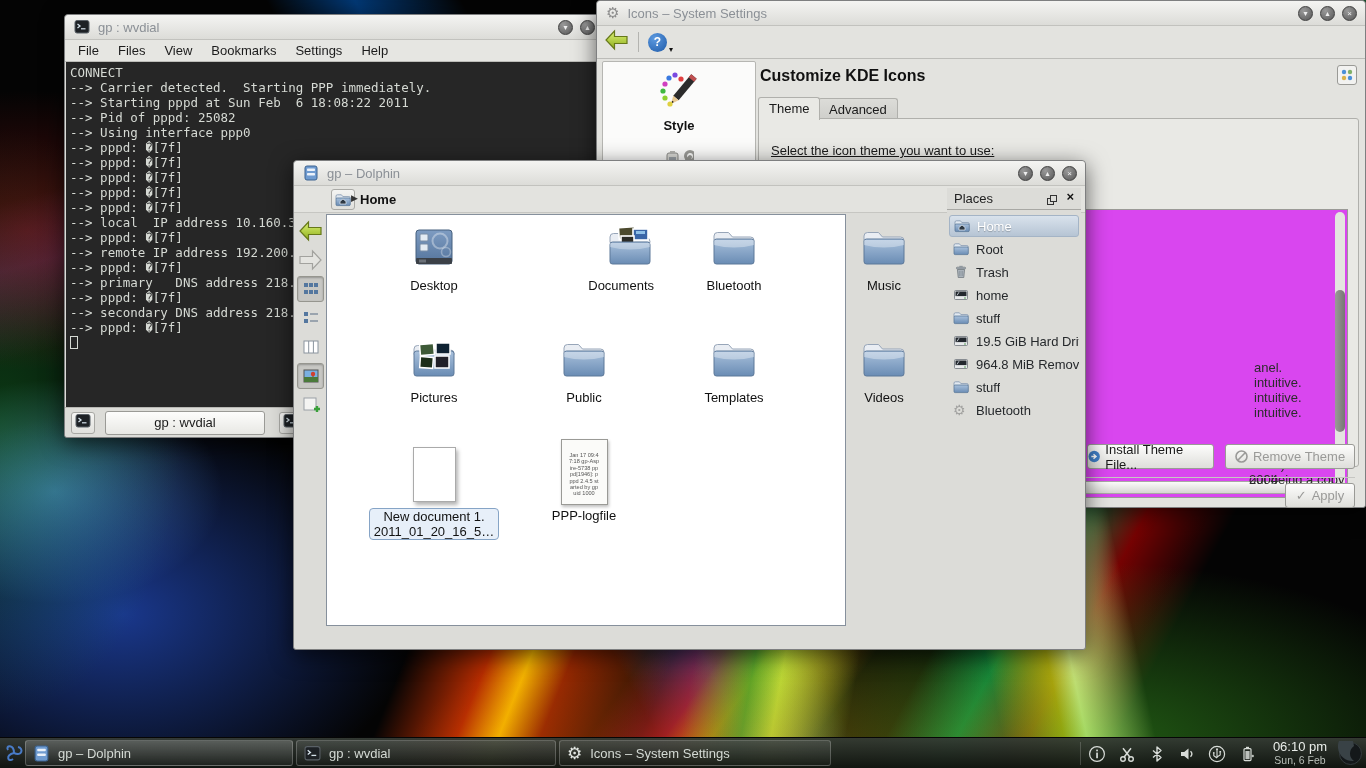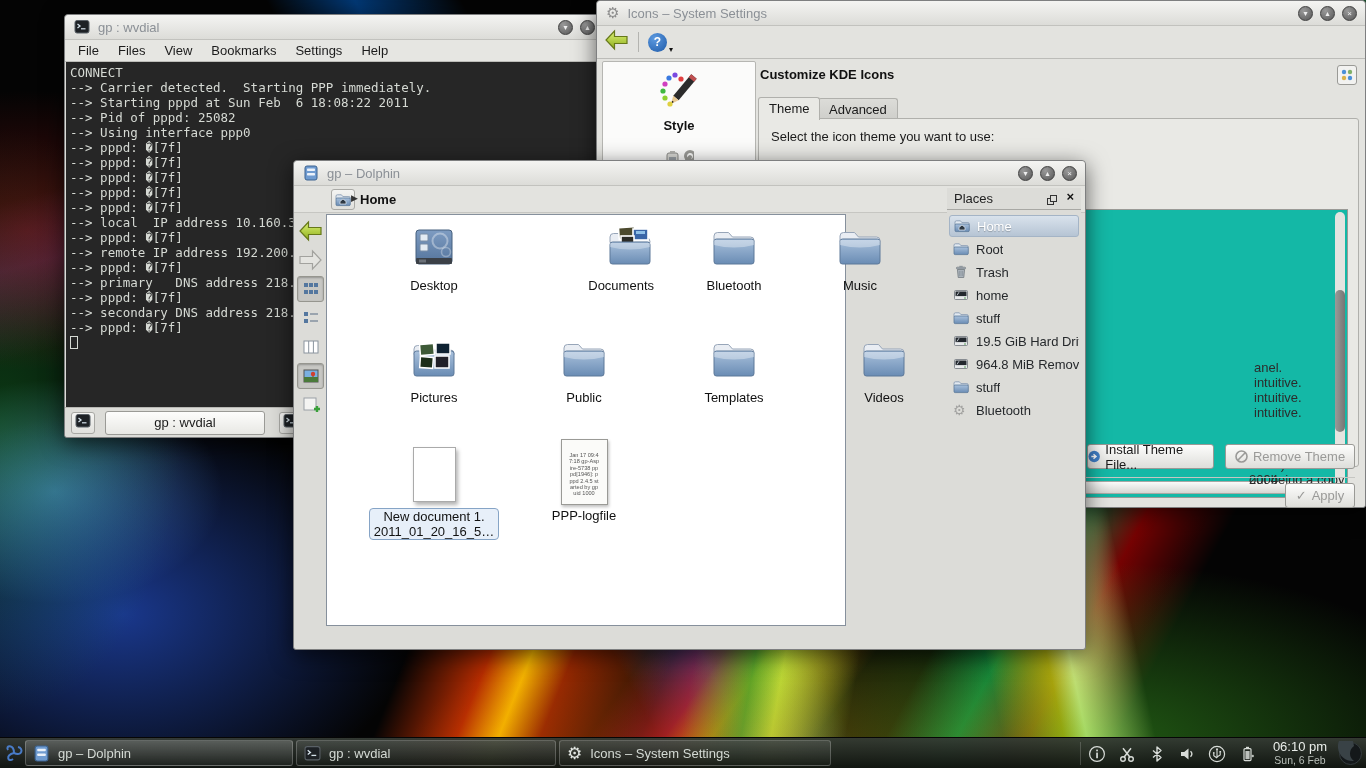--- a/index.html
+++ b/index.html
@@ -53,31 +53,31 @@
   .toolbar { position:absolute; left:0; right:0; top:25px; height:33px; background:#e3e3df;
     border-bottom:1px solid #bcbcb8; display:flex; align-items:center; }
   .tool-sep { width:1px; height:20px; background:#b4b4b0; margin:0 9px; }
   .help-btn { width:19px; height:19px; border-radius:50%; background:radial-gradient(circle at 35% 30%, #5d9ae0, #1e5aa8);
     color:#fff; font-weight:bold; font-size:12px; text-align:center; line-height:19px; }
   .caret { font-size:8px; color:#111; margin:14px 0 0 2px; }
   .ss-body { position:absolute; left:0; right:0; top:58px; bottom:0; background:#e3e3df; border-radius:0 0 3px 3px; }
   .ss-sidebar { position:absolute; left:5px; top:2px; width:154px; bottom:4px; background:#fbfbfa;
     border:1px solid #b6b6b2; border-radius:2px; text-align:center; }
   .ss-style-lbl { font-size:13px; font-weight:bold; color:#111; margin-top:2px; }
-  .ss-head { position:absolute; left:163px; top:8px; font-size:13px; font-weight:bold; color:#111; }
+  .ss-head { position:absolute; left:163px; top:8px; font-size:16px; font-weight:bold; color:#111; }
   .ss-overview { position:absolute; right:8px; top:6px; width:20px; height:20px; border:1px solid #9a9a96;
     border-radius:3px; background:#f2f2f0; }
   .tab { position:absolute; height:22px; font-size:13px; color:#1a1a1a; padding:3px 10px 0;
     border:1px solid #b0b0ac; border-bottom:none; border-radius:3px 3px 0 0; }
   .tab.active { background:#e9e9e5; z-index:2; height:23px; }
   .tab.inactive { background:linear-gradient(#dcdcd8,#cececa); top:39px !important; }
   .tab-frame { position:absolute; left:161px; right:6px; top:59px; bottom:40px; background:#e9e9e5;
     border:1px solid #b0b0ac; border-radius:0 3px 3px 3px; }
   .ss-instruction { position:absolute; left:173px; top:68px; font-size:13px; color:#1a1a1a; }
-  .ss-list { position:absolute; left:167px; right:10px; top:90px; height:289px; background:#14b8a6;
+  .ss-list { position:absolute; left:167px; right:10px; top:90px; height:289px; background:#d946ef;
     border:1px solid #9a9a96; }
   .ss-frag { position:absolute; font-size:13px; color:#2c2c2c; }
   .ss-hscroll { position:absolute; left:2px; right:14px; bottom:3px; height:13px; border:1px solid #a8a8a4;
     border-radius:2px; background:linear-gradient(#fbfbfa,#d6d6d2); }
   .ss-vscroll { position:absolute; right:2px; top:2px; bottom:2px; width:10px; background:#e4e4e0; border-radius:5px; }
   .ss-vhandle { position:absolute; left:0; width:10px; border-radius:5px;
     background:linear-gradient(90deg,#9a9a98,#767674); }
   .ss-btn { position:absolute; height:25px; border:1px solid #9a9a96; border-radius:3px;
     background:linear-gradient(#fdfdfc,#dededa); font-size:13px; color:#1a1a1a;
     display:flex; align-items:center; justify-content:center; gap:5px; }
@@ -273,21 +273,21 @@
         <svg width="18" height="18" viewBox="0 0 18 18">
             <circle cx="6" cy="6" r="2.2" fill="#4a90d9"></circle>
             <circle cx="12" cy="6" r="2.2" fill="#7fb069"></circle>
             <circle cx="6" cy="12" r="2.2" fill="#d9b24a"></circle>
             <circle cx="12" cy="12" r="2.2" fill="#4a90d9"></circle>
           </svg>
       </div>
       <div class="tab active" style="left:161px; top:38px;">Theme</div>
       <div class="tab inactive" style="left:221px;">Advanced</div>
       <div class="tab-frame">
-        <div class="ss-instruction" style="left:12px; top:10px; position:absolute;">Select the icon theme you want to use:</div>
+        <div class="ss-instruction" style="left:12px; top:24px; position:absolute;text-decoration:underline;">Select the icon theme you want to use:</div>
         <div class="ss-list">
           <div class="ss-frag" style="left:327px; top:150px;">anel.</div>
           <div class="ss-frag" style="left:327px; top:165px;">intuitive.</div>
           <div class="ss-frag" style="left:327px; top:180px;">intuitive.</div>
           <div class="ss-frag" style="left:327px; top:195px;">intuitive.</div>
           <div class="ss-hscroll"></div>
           <div class="ss-vscroll">
             <div class="ss-vhandle" style="top:78px; height:142px;"></div>
           </div>
         </div>
@@ -427,21 +427,21 @@
           <div class="lbl">Documents</div>
         </div>
         <div class="d-cell" style="left: 337px; top: 8px;">
           <div><svg width="48" height="48" viewBox="0 0 48 48">
               <path d="M4 13 q0-3.5 3.5-3.5 h11 l4 4.5 h18 q3.5 0 3.5 3.5 v1 H4 Z" fill="#e9edf3" stroke="#97a5b8"></path>
               <rect x="4" y="16" width="40" height="25" rx="2.5" fill="url(#gFold)" stroke="#5c7899"></rect>
               <path d="M4 17 h40 v5 q-20 5 -40 0 Z" fill="rgba(255,255,255,0.35)"></path>
             </svg></div>
           <div class="lbl">Bluetooth</div>
         </div>
-        <div class="d-cell" style="left: 463px; top: 8px;">
+        <div class="d-cell" style="left: 487px; top: 8px;">
           <div><svg width="48" height="48" viewBox="0 0 48 48">
               <path d="M4 13 q0-3.5 3.5-3.5 h11 l4 4.5 h18 q3.5 0 3.5 3.5 v1 H4 Z" fill="#e9edf3" stroke="#97a5b8"></path>
               <rect x="4" y="16" width="40" height="25" rx="2.5" fill="url(#gFold)" stroke="#5c7899"></rect>
               <path d="M4 17 h40 v5 q-20 5 -40 0 Z" fill="rgba(255,255,255,0.35)"></path>
             </svg></div>
           <div class="lbl">Music</div>
         </div>
         <div class="d-cell" style="left: 37px; top: 120px;">
           <div><svg width="48" height="48" viewBox="0 0 48 48">
               <path d="M4 14 q0-3.5 3.5-3.5 h11 l4 4.5 h18 q3.5 0 3.5 3.5 v1 H4 Z" fill="#e9edf3" stroke="#97a5b8"></path>

